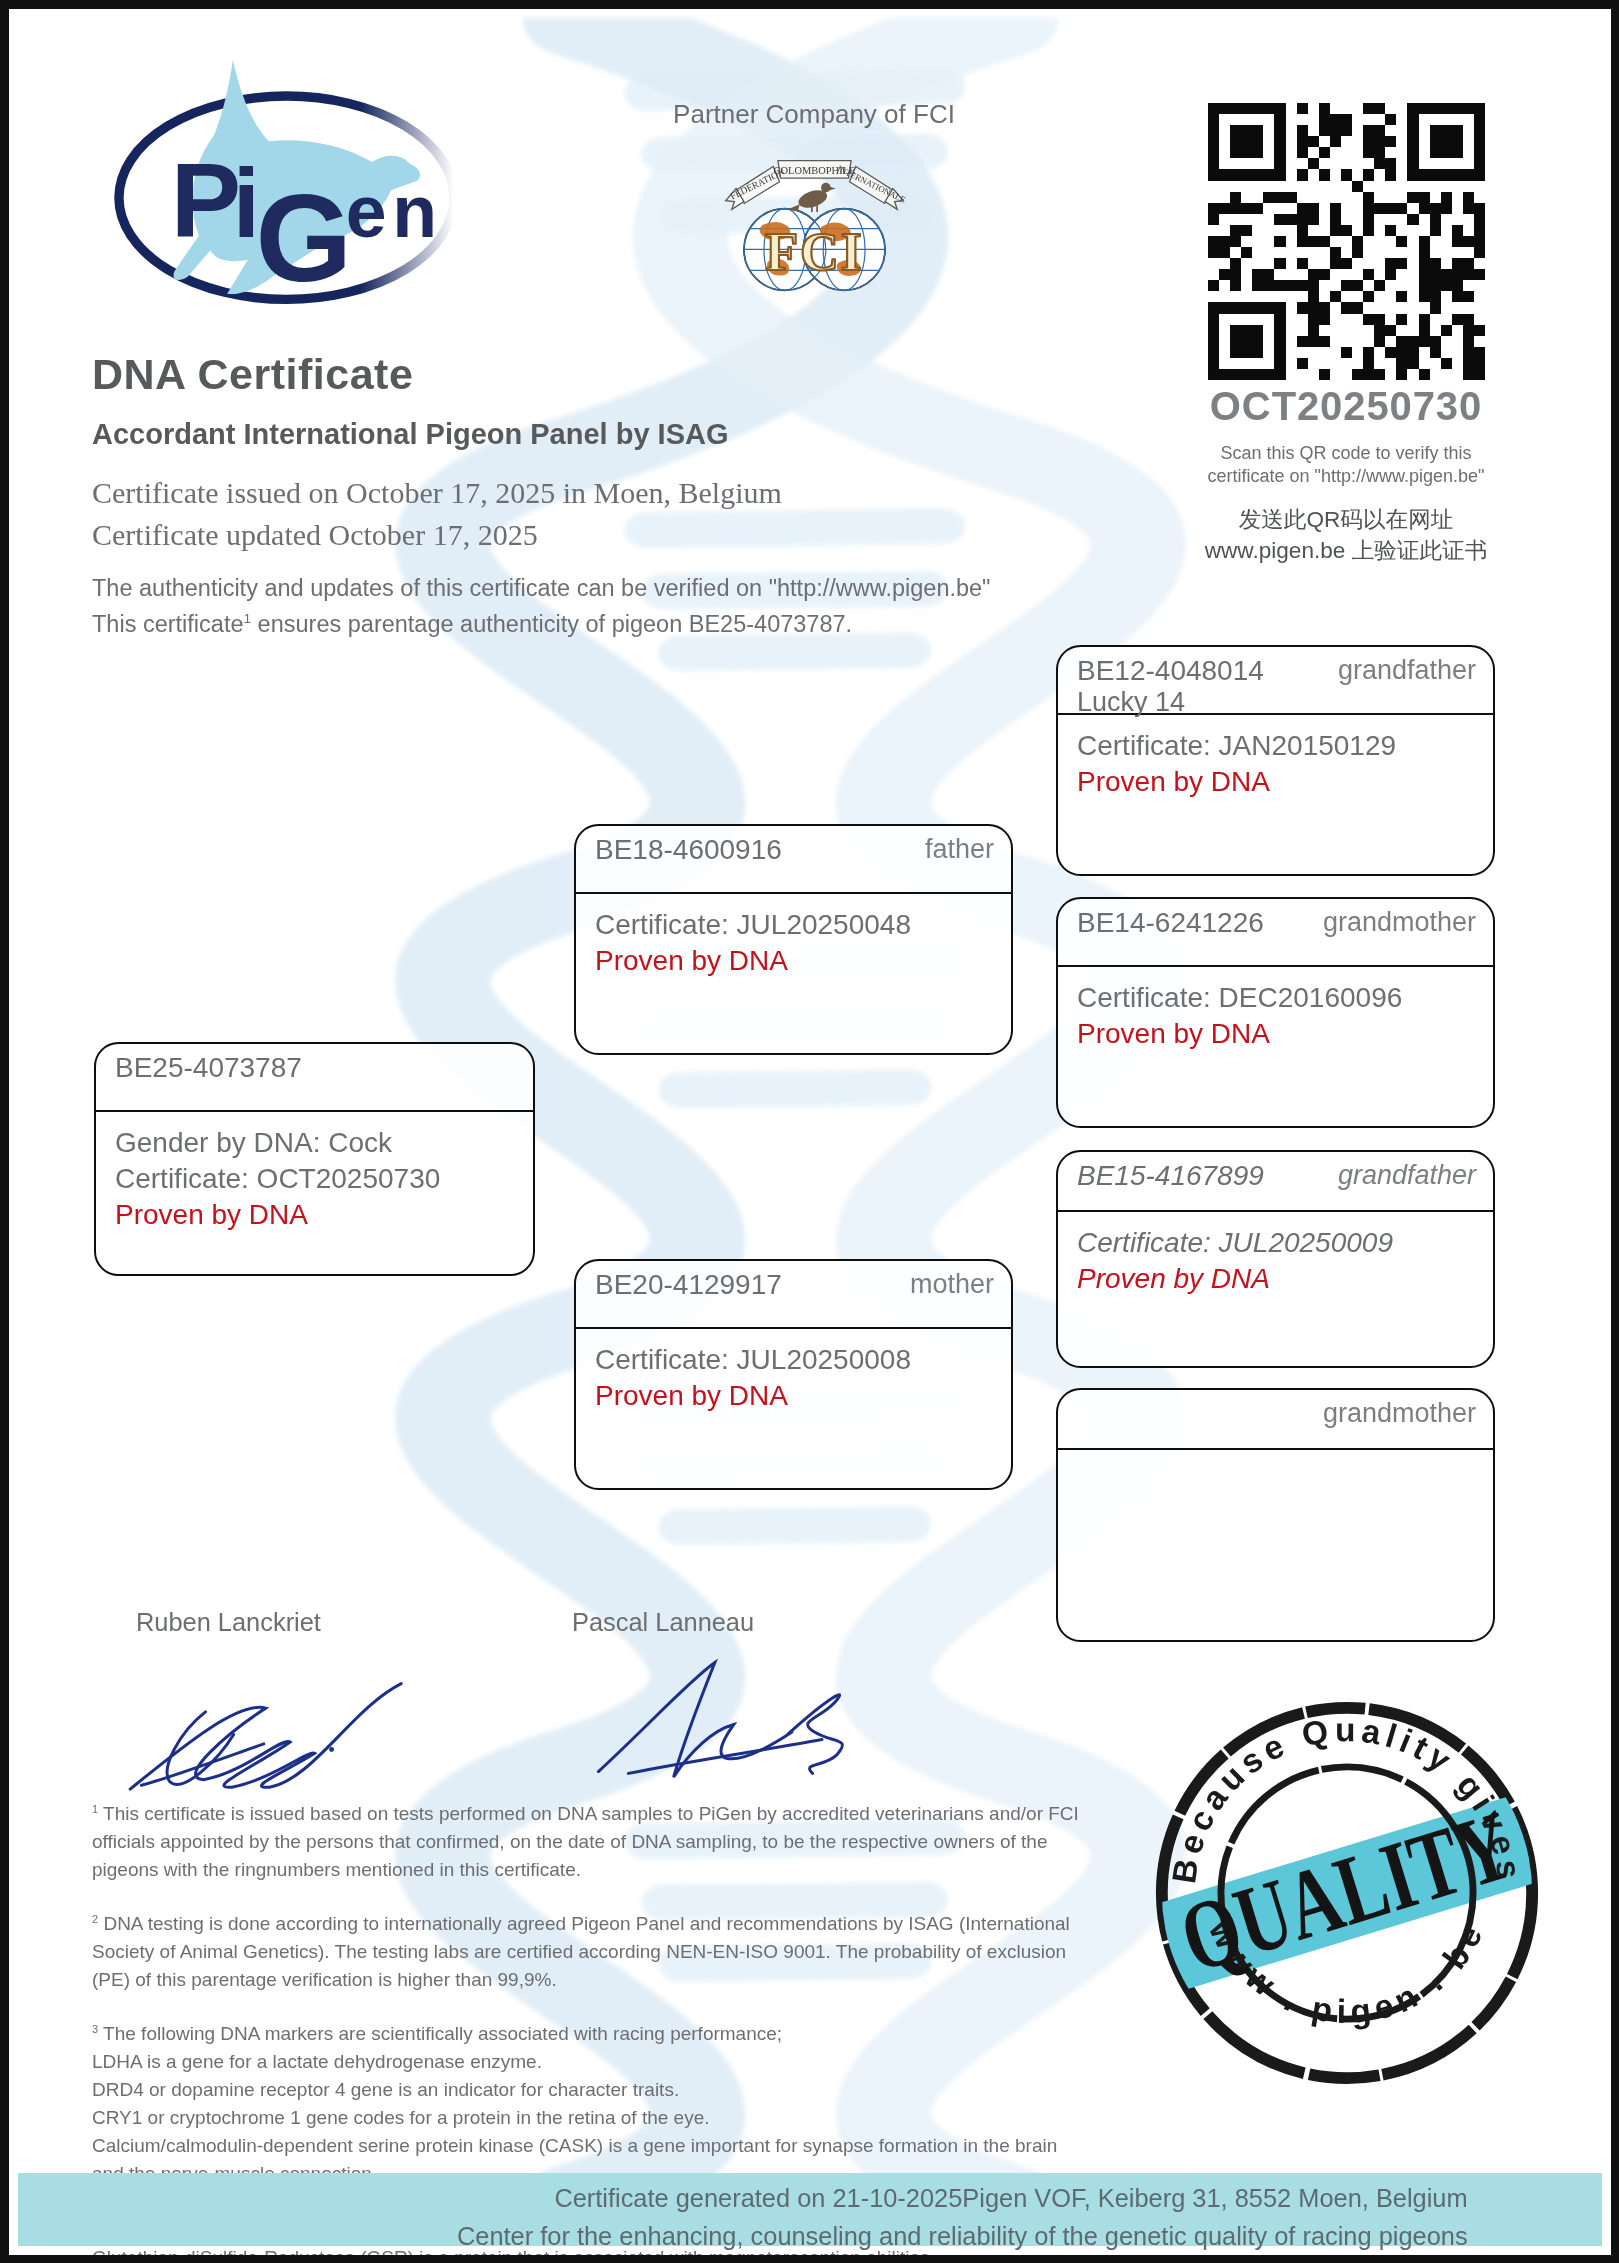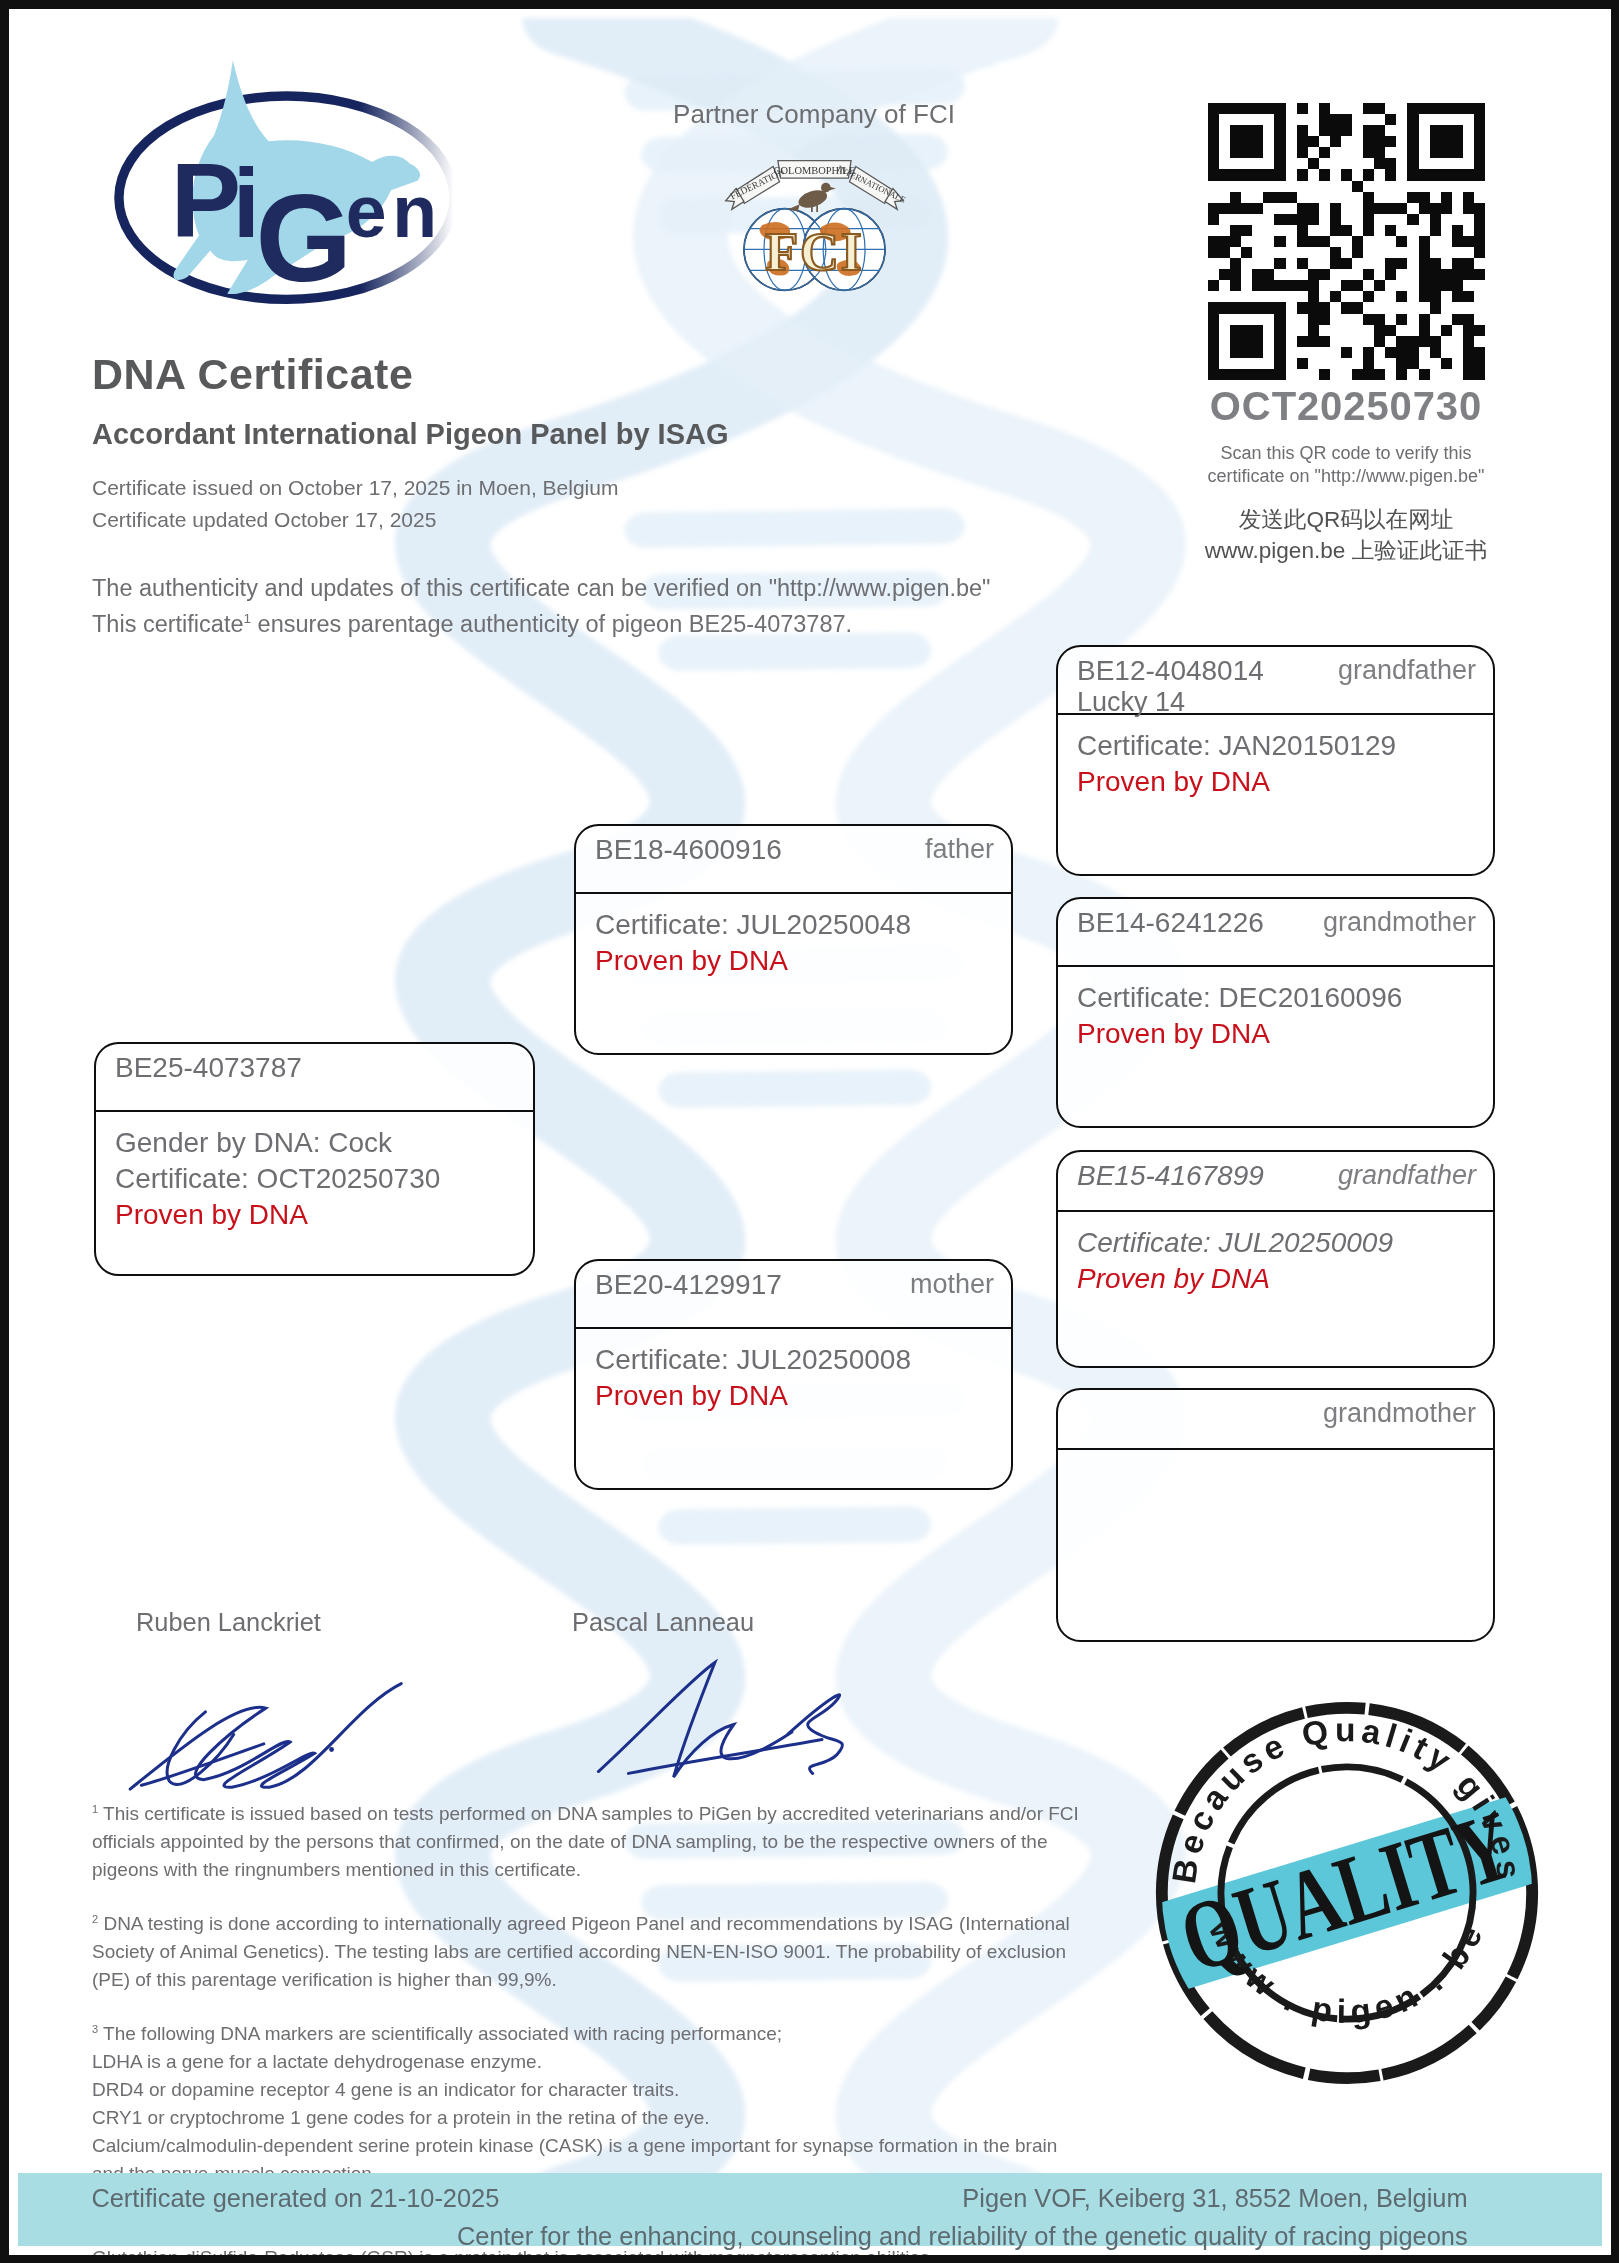--- a/index.html
+++ b/index.html
@@ -21,21 +21,21 @@
   
   .qr-block{position:absolute;left:1179px;top:94px;width:316px;text-align:center;}
   .qr-code{width:277px;height:277px;display:block;margin:0 auto;}
   .qr-id{font-size:40px;font-weight:bold;color:#7f8083;letter-spacing:0.9px;margin-top:3.8px;}
   .qr-scan{font-size:18px;color:#6d6e71;line-height:1.3;margin:13px auto 0;width:282px;}
   .qr-zh{font-size:22.6px;color:#515254;line-height:1.4;margin-top:15px;}
   
   .title-block{position:absolute;left:83px;top:341px;width:1036px;color:#58595b;}
   .t-main{font-size:43px;font-weight:bold;letter-spacing:0.5px;}
   .t-sub{font-size:29px;font-weight:bold;margin-top:19px;}
-  .t-line{font-size:21px;font-weight:400;color:#6d6e71;margin-top:8.5px;}
+  .t-line{font-size:30px;font-weight:400;color:#6d6e71;margin-top:8.5px;font-family:Liberation Serif, serif;}
   .t-line.first{margin-top:24.5px;}
   .verify-par{position:absolute;left:83px;top:561px;width:1224px;
     font-size:23.5px;color:#6d6e71;line-height:36px;}
   sup{font-size:58%;vertical-align:super;line-height:0;}
   
   .pbox{position:absolute;border:2.8px solid #0e0e0e;border-radius:24.5px;
     background:rgba(255,255,255,.88);}
   .pbox .hd{position:relative;height:68px;border-bottom:2.8px solid #0e0e0e;
     padding:7.5px 15px 0 19px;}
   .pbox.short .hd{height:60px;}
@@ -51,21 +51,21 @@
   .footnotes{position:absolute;left:83px;top:1791px;width:998px;
     font-size:19px;color:#6d6e71;line-height:28px;}
   .fn{margin-top:26px;}
   .fn:first-child{margin-top:0;}
   
   .stamp{position:absolute;left:1141px;top:1687px;width:394px;height:394px;}
   
   .footer-band{position:absolute;left:9.4px;right:9.4px;bottom:9.4px;height:73px;
     background:#a9dde4;color:#5d6b71;}
   .f-row1{position:absolute;left:73px;right:134px;top:11.3px;
-    display:flex;justify-content:space-between;font-size:25.4px;}
+    display:flex;justify-content:flex-end;font-size:25.4px;}
   .f-row2{position:absolute;right:134px;top:49px;font-size:25.4px;text-align:right;}
 </style>
 </head>
 <body>
 
 <div class="page">
 
   <svg class="dna-bg" viewBox="0 0 600 1600" preserveAspectRatio="none">
     <g fill="none" stroke-linecap="round">
       <g stroke="#d6e8f6" stroke-width="26">

